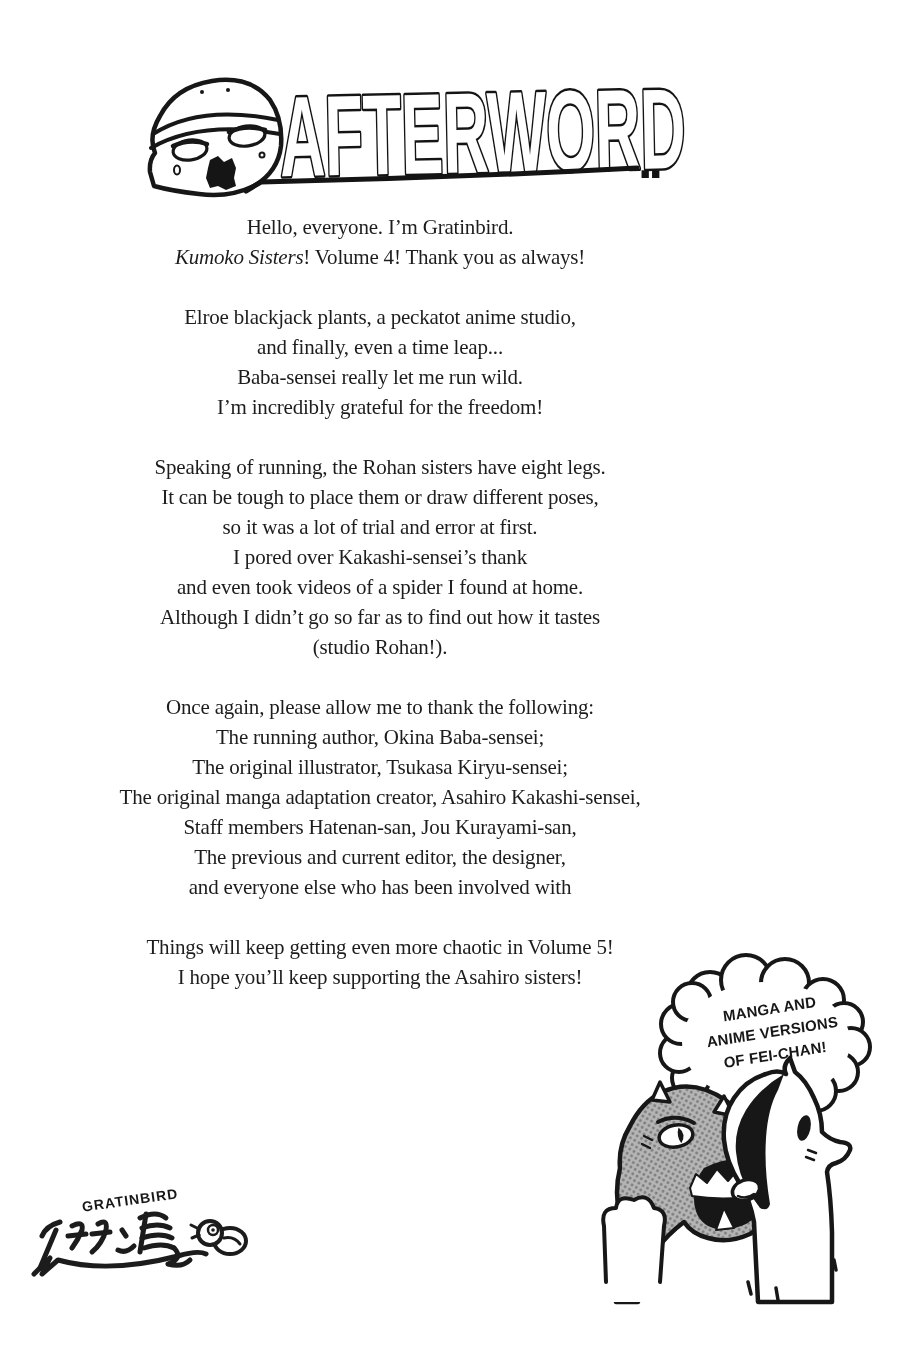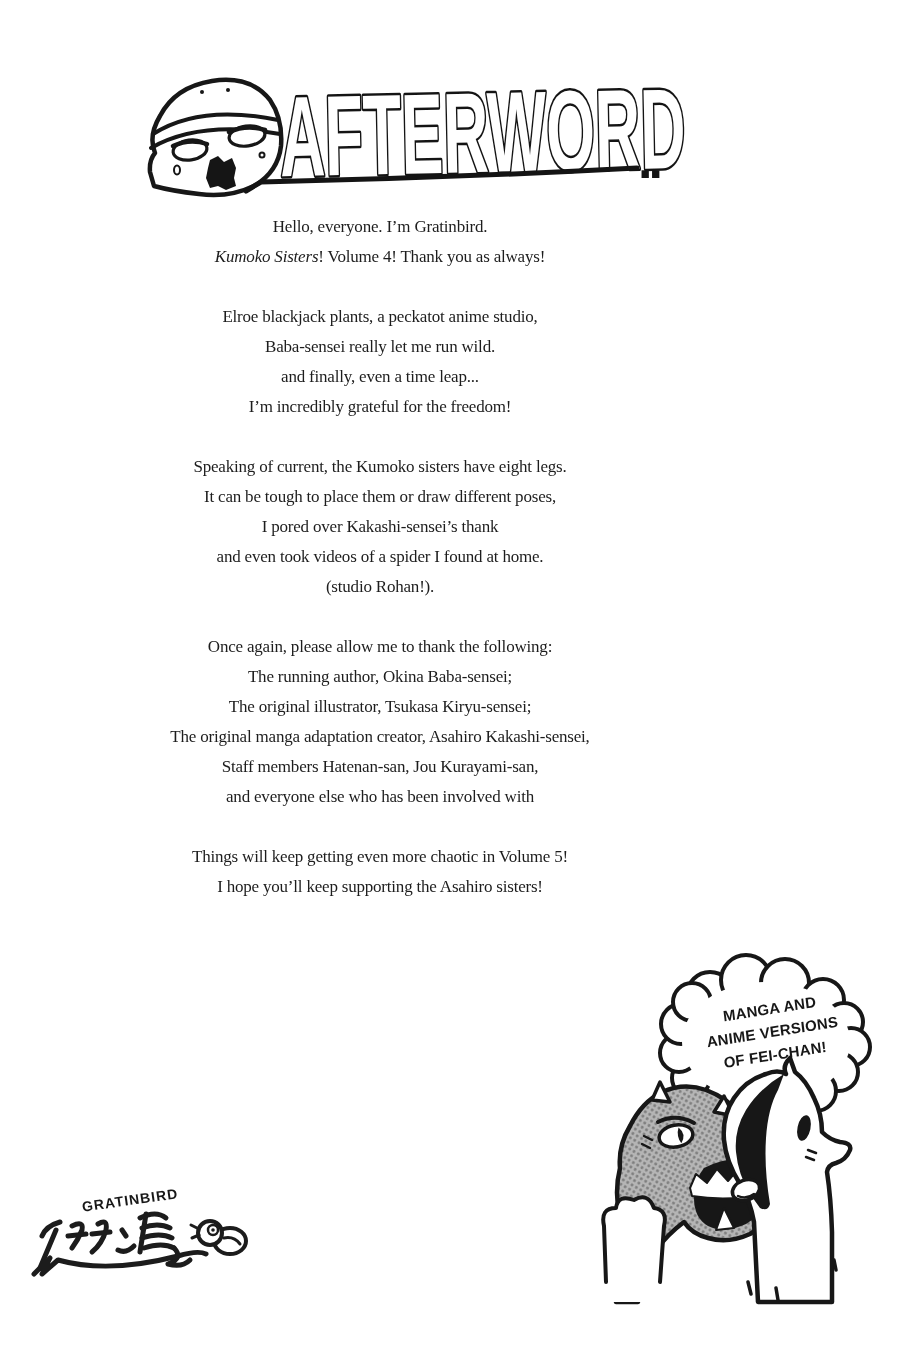--- a/index.html
+++ b/index.html
@@ -6,21 +6,21 @@
   .page{
     position:relative;width:900px;height:1350px;margin:0 auto;
     background:#ffffff;overflow:hidden;
     font-family:"Liberation Serif",serif;color:#1d1d1d;
   }
   
   .title-art{position:absolute;left:140px;top:56px;width:570px;height:146px;}
   
   .body-text{
     position:absolute;top:212px;left:0;width:760px;
-    text-align:center;font-size:17px;line-height:30px;letter-spacing:-0.2px;
+    text-align:center;font-size:21px;line-height:30px;letter-spacing:-0.2px;
   }
   .para{margin:0 0 30px 0;}
   .line{white-space:nowrap;}
   .line i{}
   
   .chars-art{position:absolute;left:580px;top:950px;width:320px;height:380px;}
   .bubble-text{
     position:absolute;left:690px;top:997px;width:165px;height:72px;
     text-align:center;font-family:"Liberation Sans",sans-serif;font-weight:bold;
     font-size:15px;line-height:23px;letter-spacing:0.2px;color:#171717;
@@ -63,37 +63,40 @@
     <path d="M106,135 L121,126 Q310,122 497,112" fill="none" stroke="#141414" stroke-width="5" stroke-linecap="round"></path>
   </svg>
 
   <div class="body-text">
       <div class="para">
         <div class="line">Hello, everyone. I’m Gratinbird.</div>
         <div class="line"><i>Kumoko Sisters</i>! Volume 4! Thank you as always!</div>
       </div>
       <div class="para">
         <div class="line">Elroe blackjack plants, a peckatot anime studio,</div>
+        <div class="line">and finally, even a time leap...</div>
         <div class="line">Baba-sensei really let me run wild.</div>
-        <div class="line">and finally, even a time leap...</div>
         <div class="line">I’m incredibly grateful for the freedom!</div>
       </div>
       <div class="para">
-        <div class="line">Speaking of current, the Kumoko sisters have eight legs.</div>
+        <div class="line">Speaking of running, the Rohan sisters have eight legs.</div>
         <div class="line">It can be tough to place them or draw different poses,</div>
+        <div class="line">so it was a lot of trial and error at first.</div>
         <div class="line">I pored over Kakashi-sensei’s thank</div>
         <div class="line">and even took videos of a spider I found at home.</div>
+        <div class="line">Although I didn’t go so far as to find out how it tastes</div>
         <div class="line">(studio Rohan!).</div>
       </div>
       <div class="para">
         <div class="line">Once again, please allow me to thank the following:</div>
         <div class="line">The running author, Okina Baba-sensei;</div>
         <div class="line">The original illustrator, Tsukasa Kiryu-sensei;</div>
         <div class="line">The original manga adaptation creator, Asahiro Kakashi-sensei,</div>
         <div class="line">Staff members Hatenan-san, Jou Kurayami-san,</div>
+        <div class="line">The previous and current editor, the designer,</div>
         <div class="line">and everyone else who has been involved with</div>
       </div>
       <div class="para">
         <div class="line">Things will keep getting even more chaotic in Volume 5!</div>
         <div class="line">I hope you’ll keep supporting the Asahiro sisters!</div>
       </div>
     </div>
 
   <svg class="chars-art" viewBox="0 0 320 380">
     <defs>

